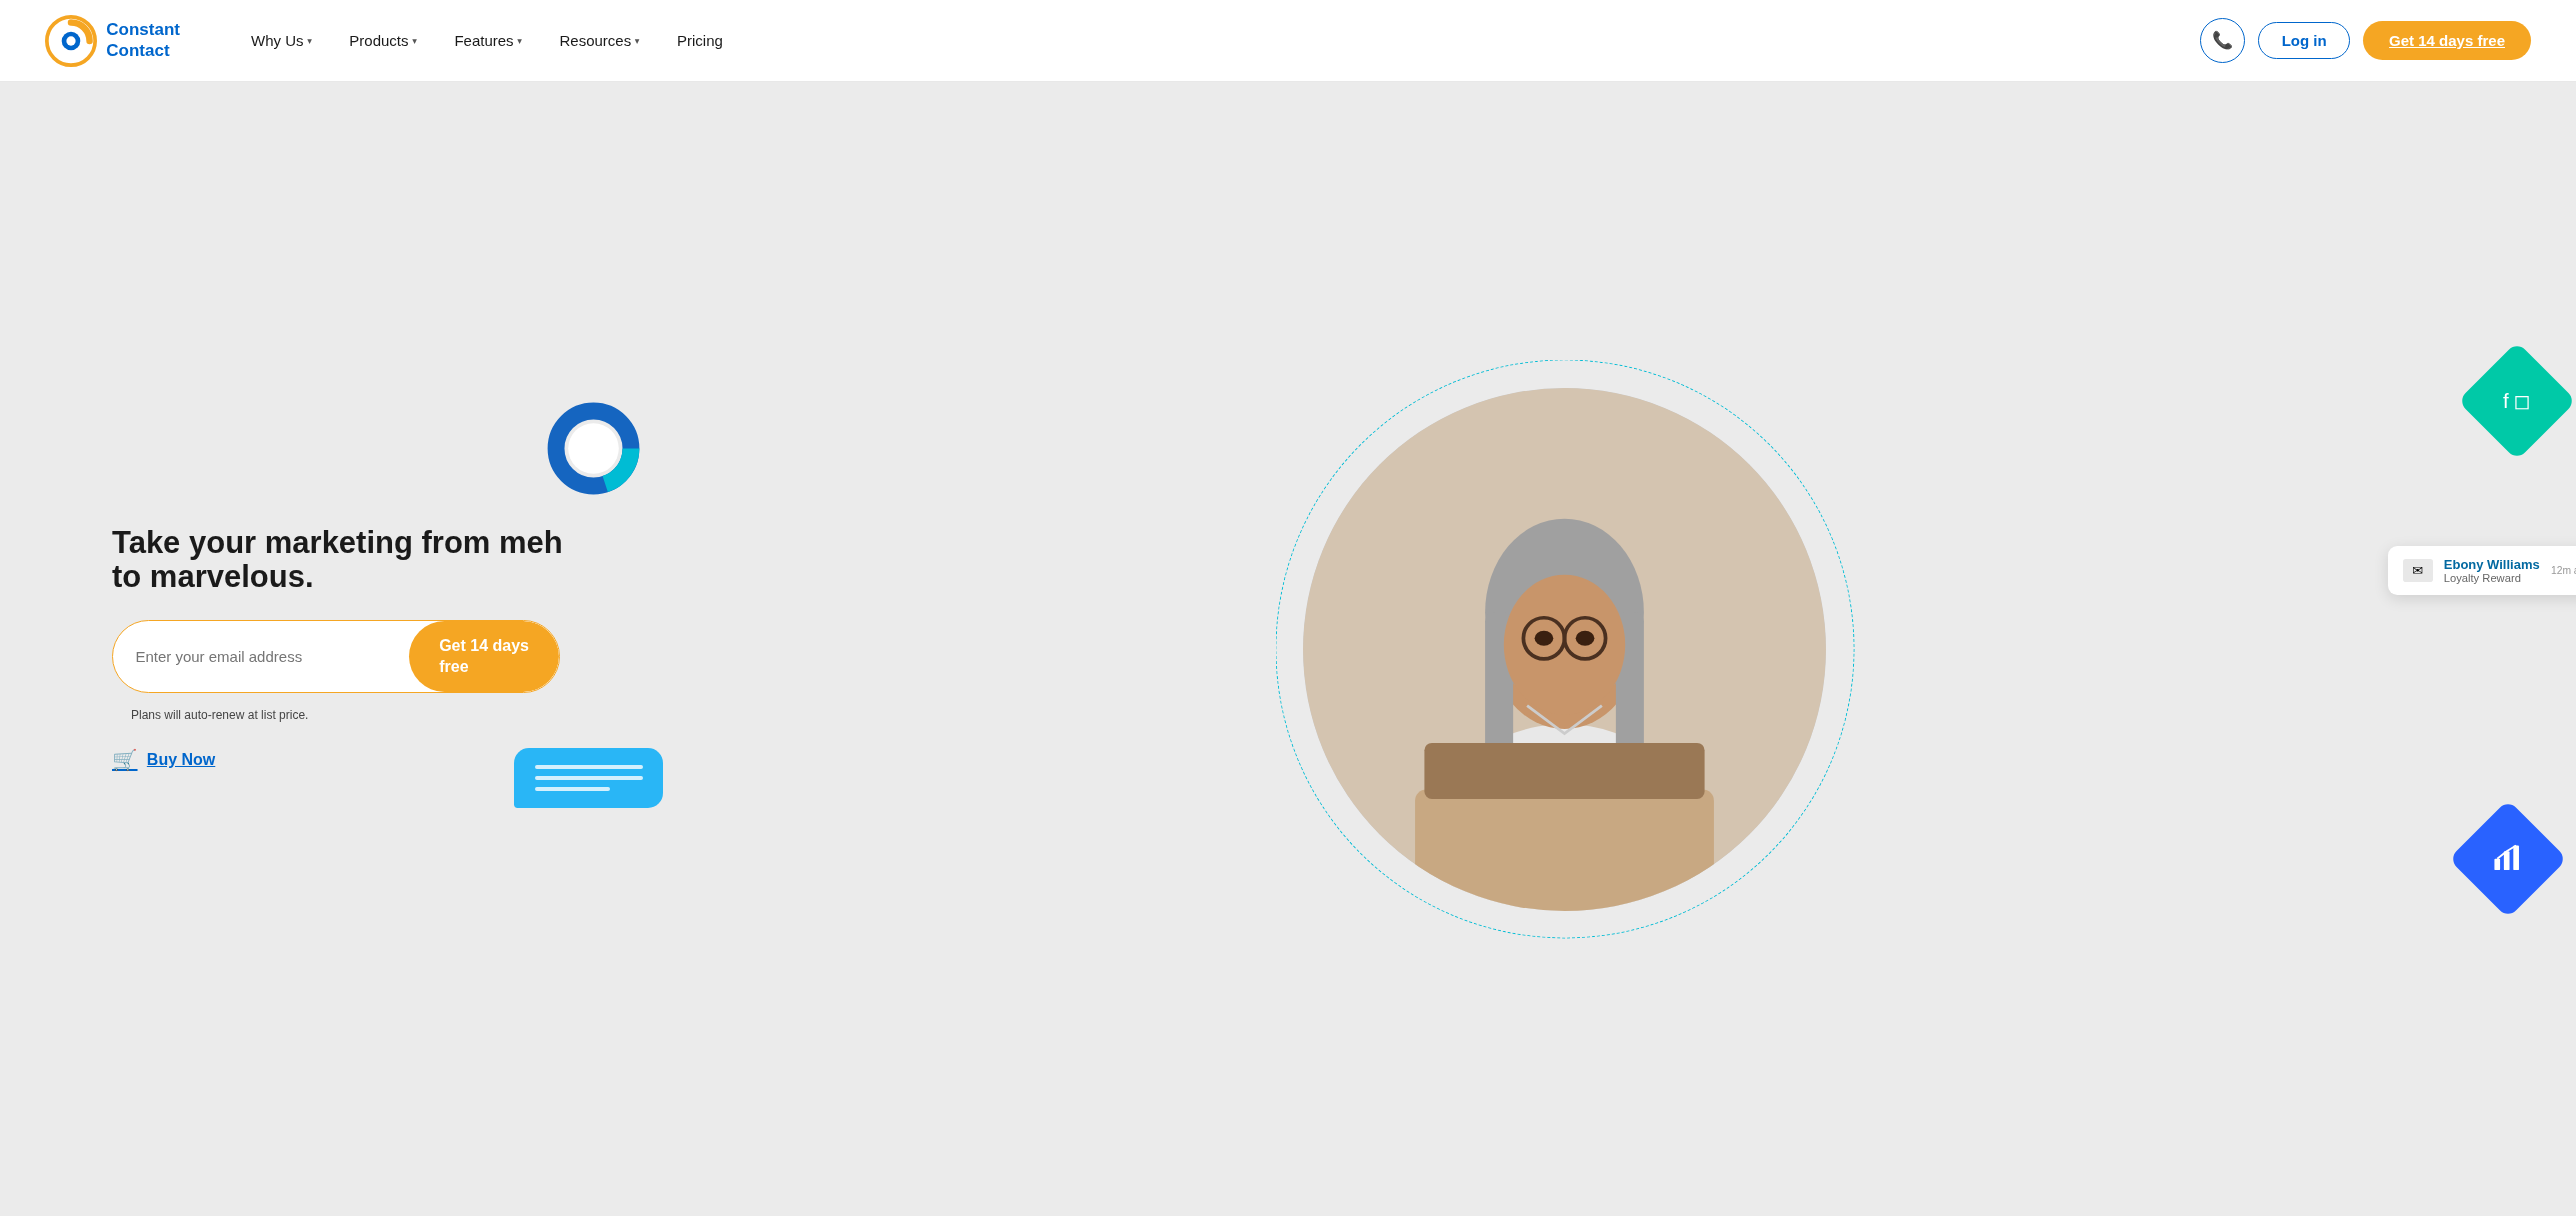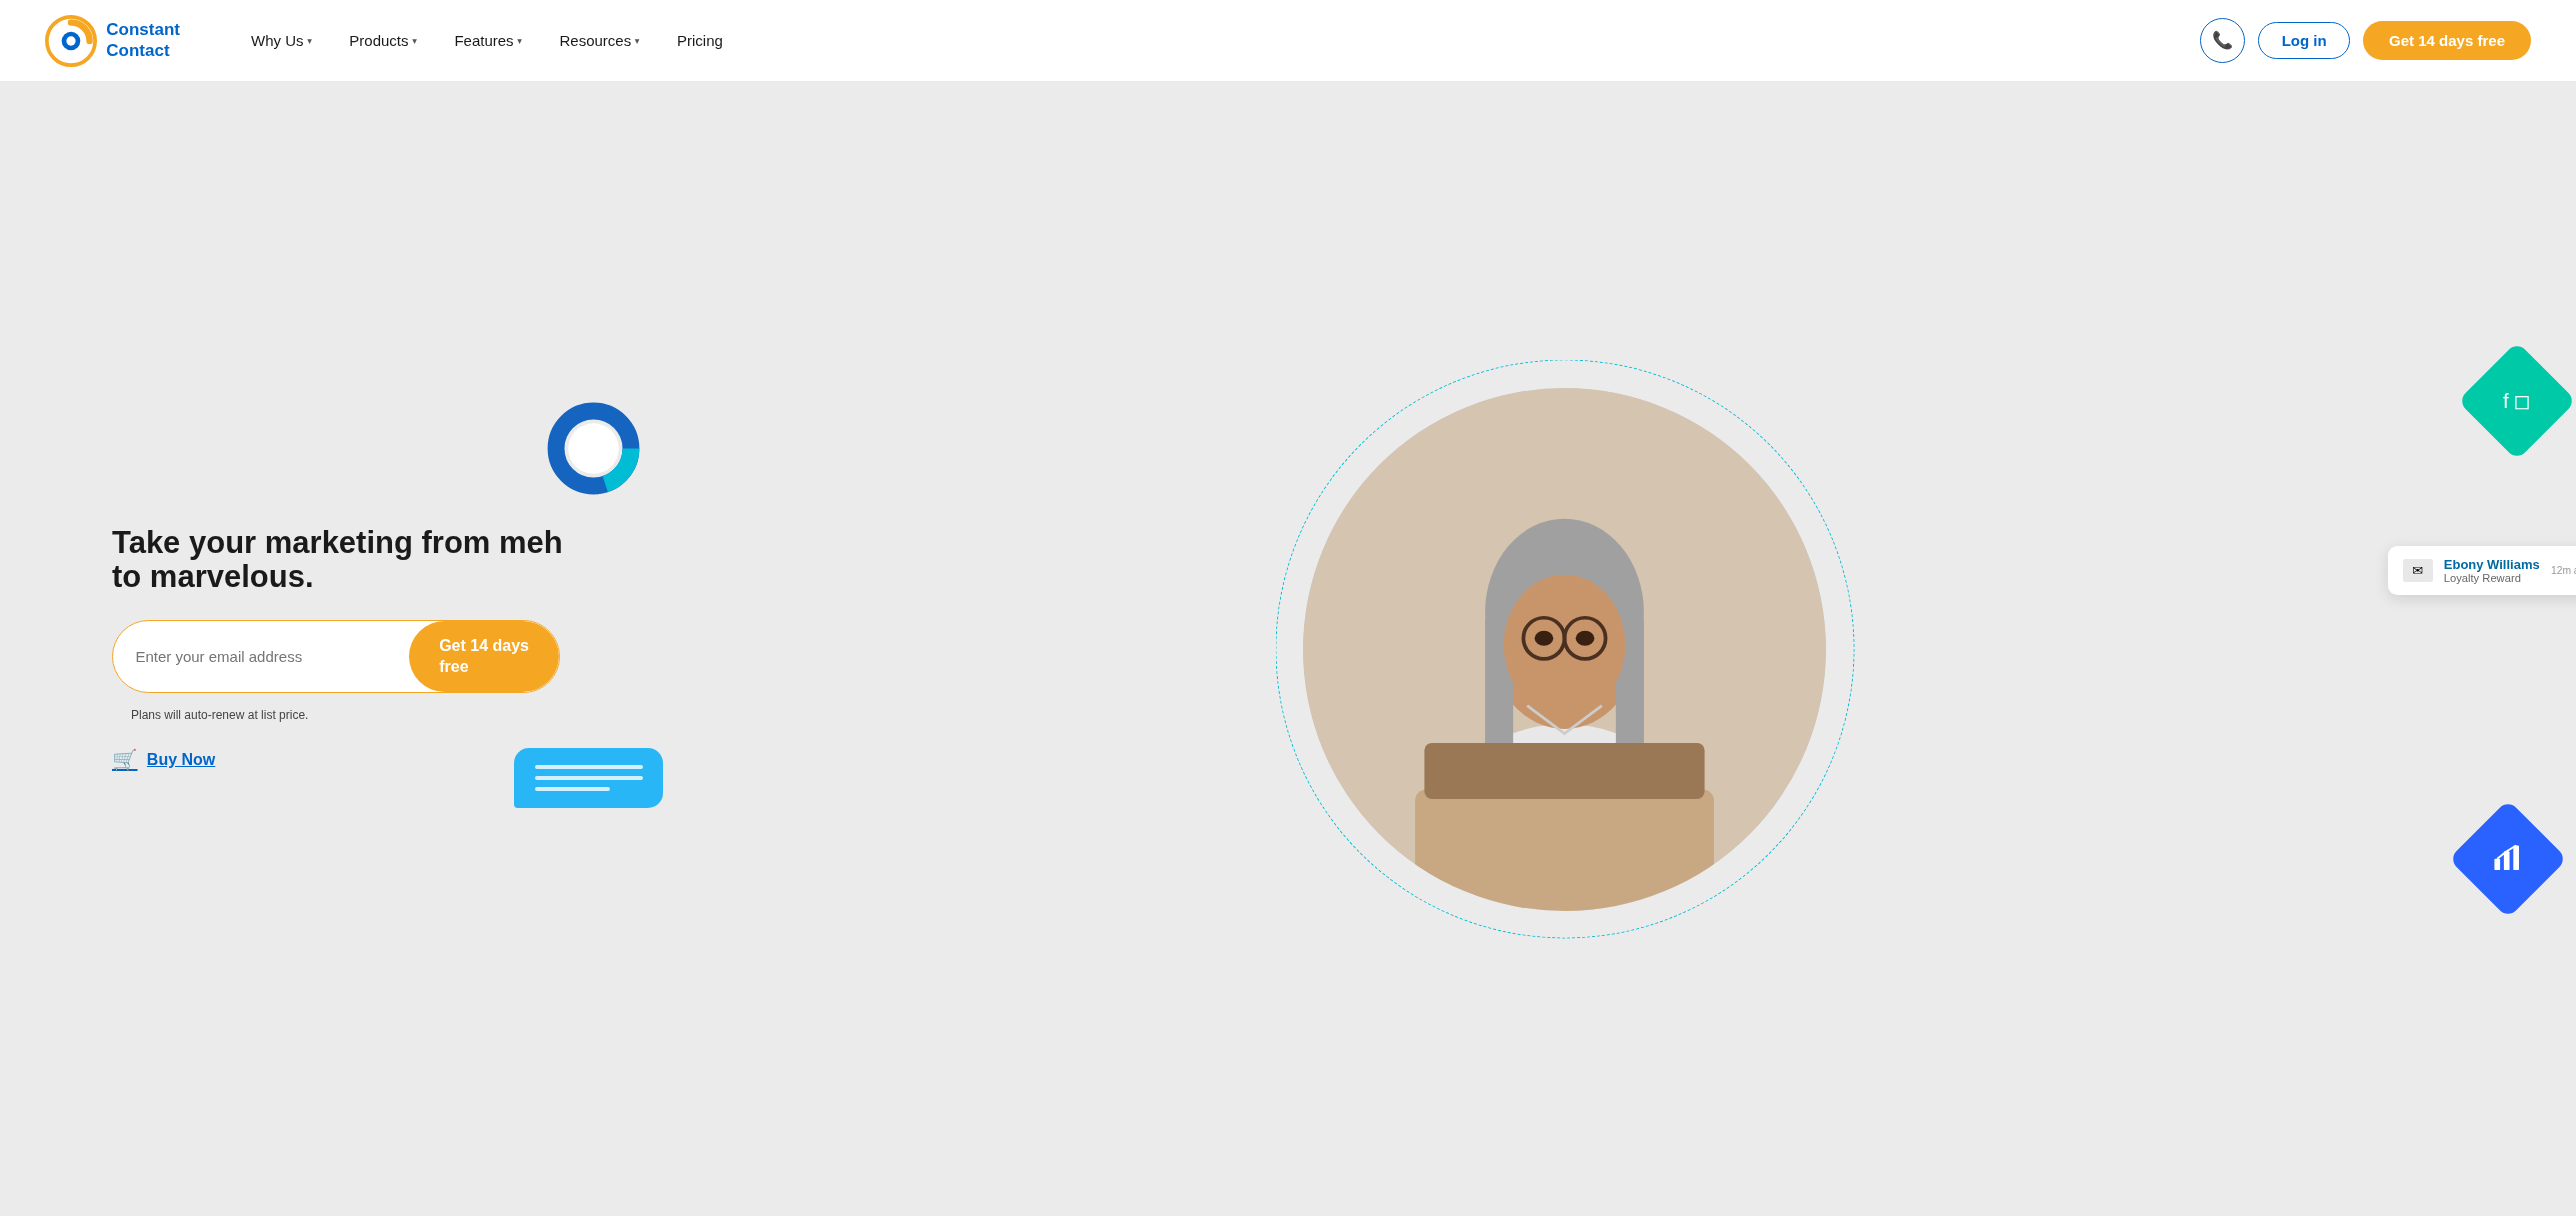--- a/index.html
+++ b/index.html
@@ -86,20 +86,21 @@
     .cta-btn-nav {
       padding: 11.2px 26px;
       border-radius: 26px;
       border: none;
       background: #f5a623;
       color: #fff;
       font-size: 15px;
       font-weight: 700;
       cursor: pointer;
       white-space: nowrap;
+      text-decoration: underline;
     }
 
     
     .hero {
       background: #ebebeb;
       display: flex;
       align-items: center;
       min-height: calc(100vh - 82px);
       padding: 56px 45px 56px 112px;
       overflow: hidden;

